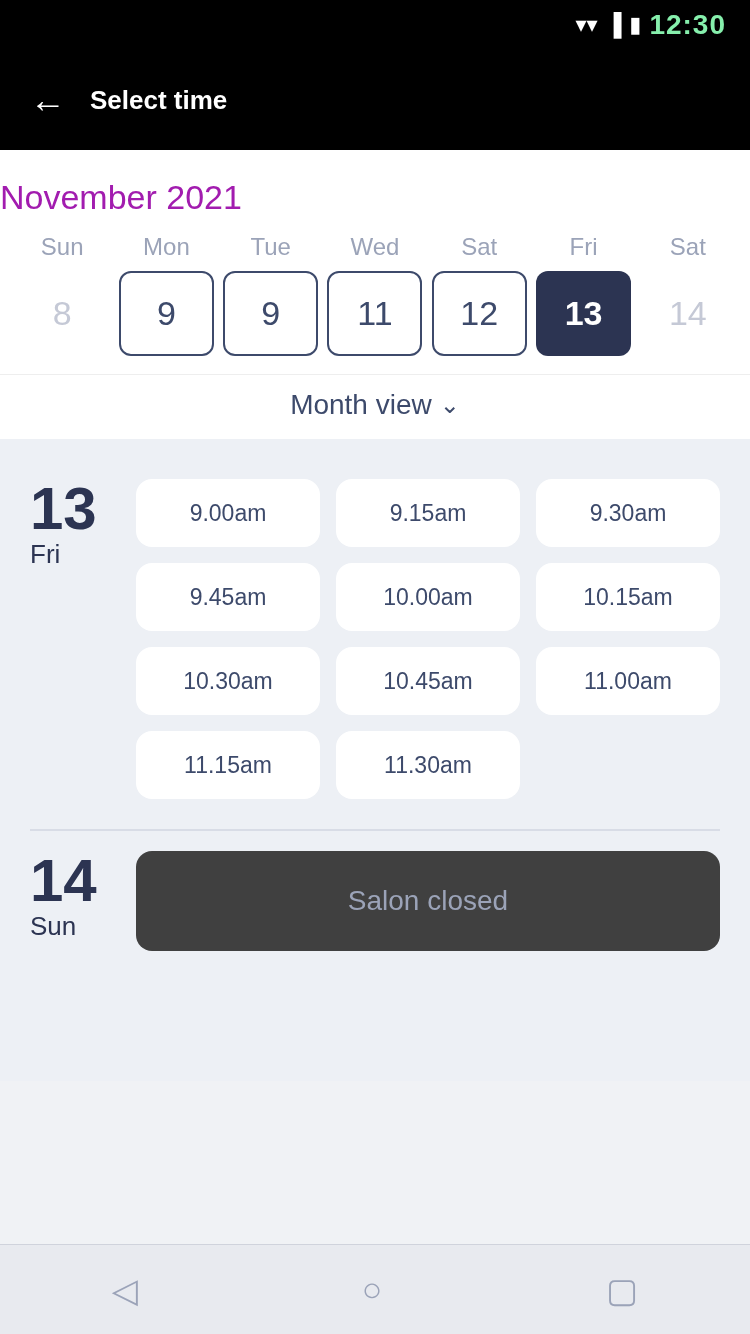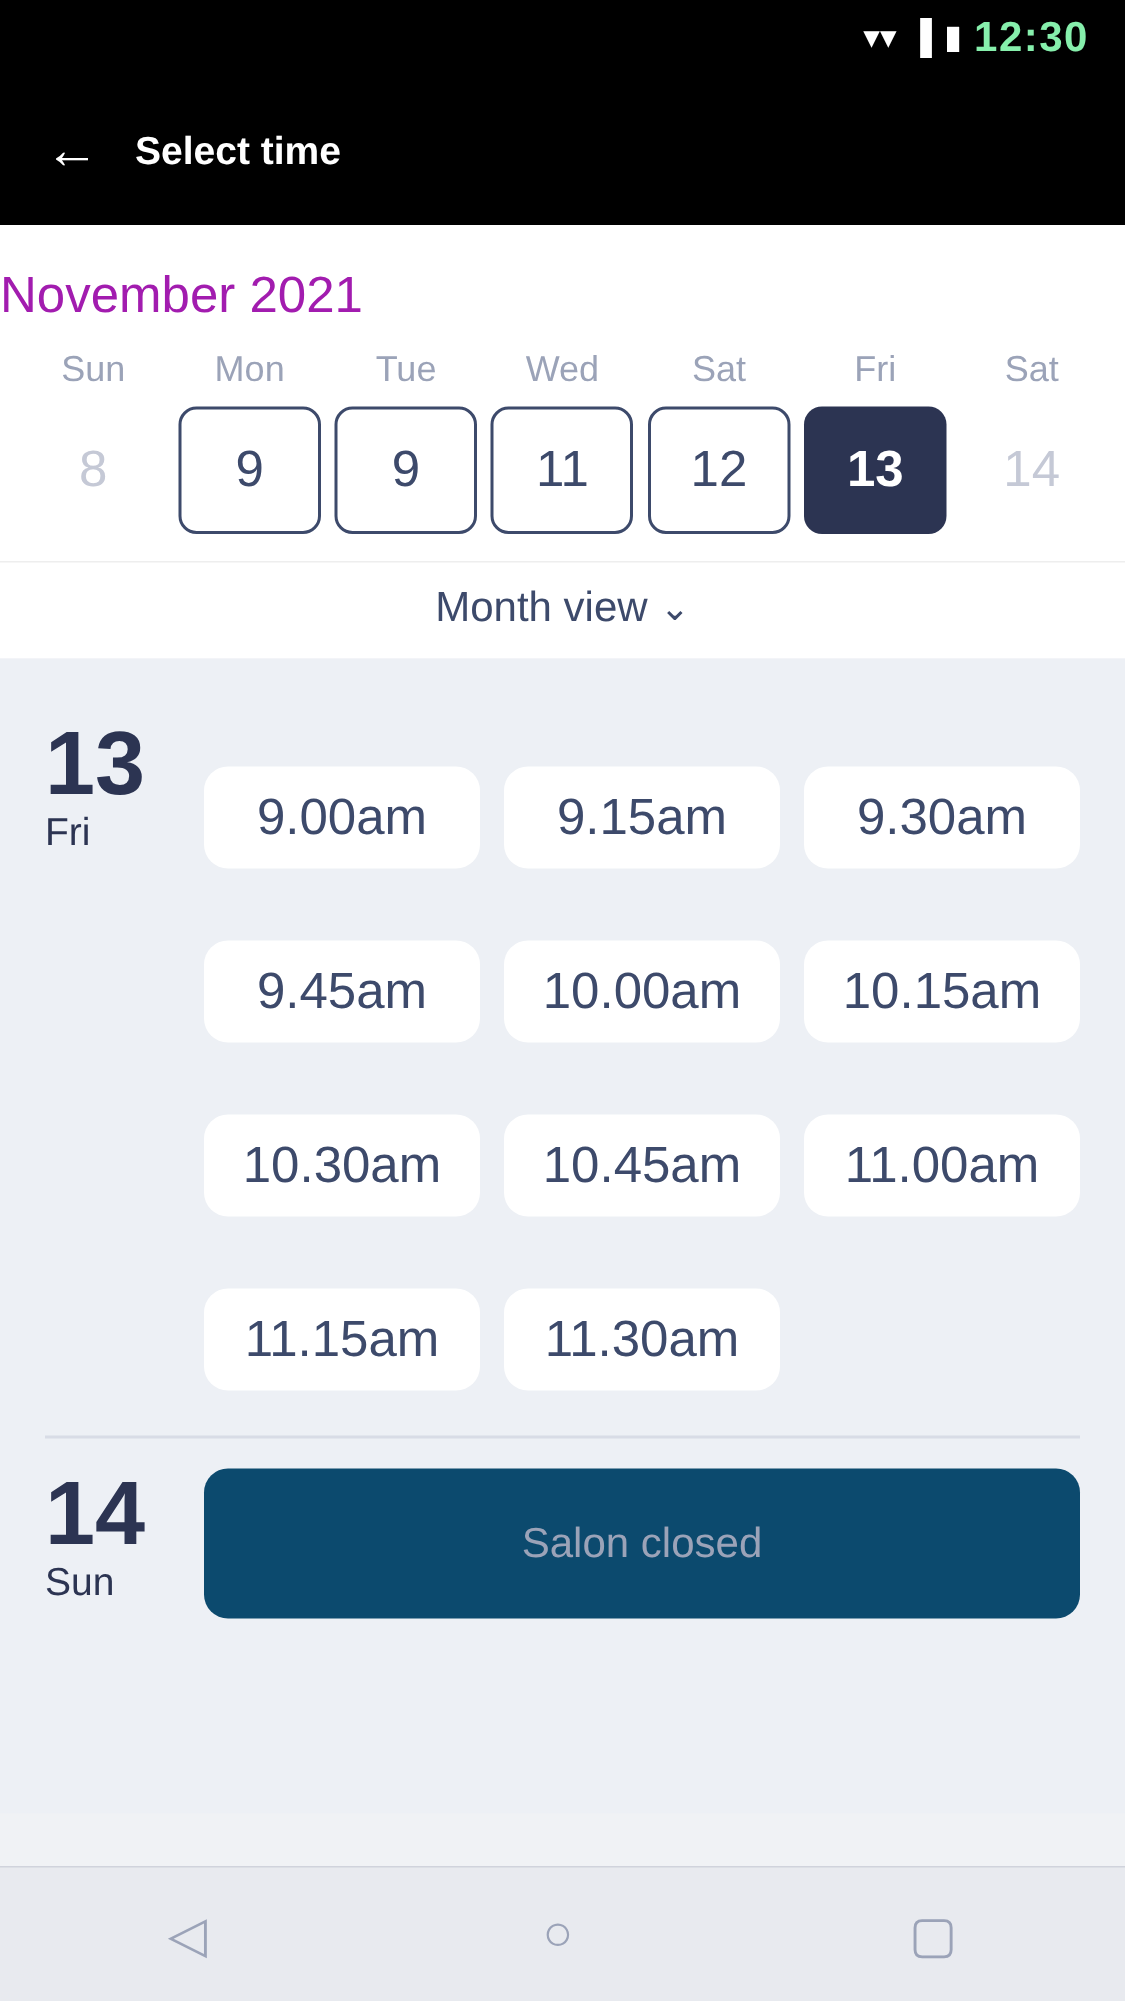--- a/index.html
+++ b/index.html
@@ -160,24 +160,23 @@
       gap: 16px;
       flex: 1;
     }
     .time-slot {
       background: #fff;
       border-radius: 16px;
       height: 68px;
       display: flex;
       align-items: center;
       justify-content: center;
-      font-size: 34px;
+      font-size: 23px;
       color: #3d4a6b;
       cursor: pointer;
-      margin-top: 32px;
     }
     .day-content {
       display: flex;
       align-items: flex-start;
       gap: 16px;
     }
 
     .divider {
       height: 2px;
       background: #d8dce6;
@@ -186,21 +185,21 @@
 
     
     .closed-block {
       display: flex;
       align-items: flex-start;
       gap: 16px;
       padding: 20px 0 30px;
     }
     .closed-box {
       flex: 1;
-      background: #0c4a6e;
+      background: #404040;
       border-radius: 16px;
       height: 100px;
       display: flex;
       align-items: center;
       justify-content: center;
       font-size: 28px;
       color: #9ba3b8;
     }
 
     

